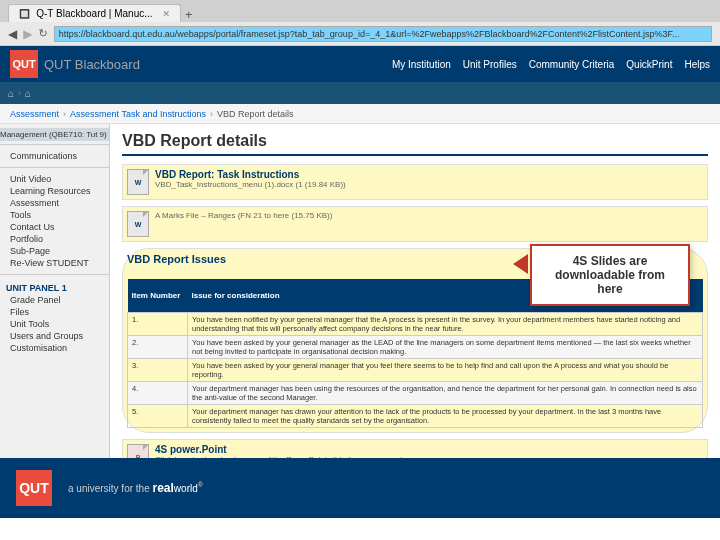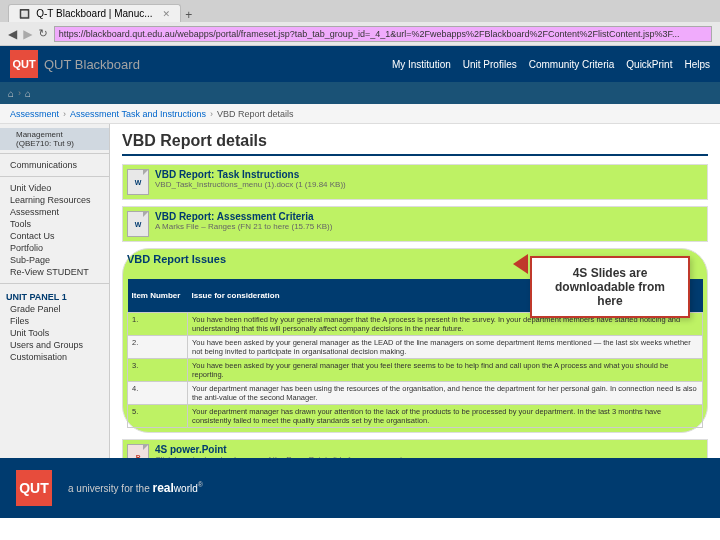--- a/index.html
+++ b/index.html
@@ -28,21 +28,21 @@
       height: 24px;
       display: flex;
       align-items: center;
       padding: 0 8px;
       gap: 6px;
       border-bottom: 1px solid #ccc;
       font-size: 10px;
     }
     .address-input {
       flex: 1;
-      background: #f0abfc;
+      background: #7dd3fc;
       border: 1px solid #aaa;
       height: 16px;
       padding: 0 4px;
       font-size: 9px;
       color: #333;
     }
 
     
     .qut-header {
       background: #003b6f;
@@ -127,21 +127,21 @@
       padding: 1px 0 1px 4px;
       cursor: pointer;
     }
     .sidebar-divider {
       height: 1px;
       background: #ccc;
       margin: 3px 0;
     }
     .sidebar-user {
       background: #d0d8e0;
-      padding: 2px 16px;
+      padding: 2px 0;
       font-size: 8px;
       color: #333;
     }
 
     
     .content {
       flex: 1;
       background: #fff;
       overflow: hidden;
       position: relative;
@@ -156,21 +156,21 @@
       padding-bottom: 4px;
     }
 
     
     .report-item {
       display: flex;
       align-items: flex-start;
       gap: 6px;
       margin-bottom: 6px;
       padding: 4px;
-      background: #bef264;
+      background: #fef9c3;
       border: 1px solid #ddd;
     }
     .file-icon {
       width: 22px;
       height: 26px;
       background: #e8e8e8;
       border: 1px solid #aaa;
       flex-shrink: 0;
       display: flex;
       align-items: center;
@@ -233,21 +233,20 @@
       background: #fff;
       border: 2px solid #c0392b;
       padding: 8px 10px;
       font-size: 12px;
       font-weight: bold;
       color: #333;
       text-align: center;
       width: 160px;
       box-shadow: 2px 2px 6px rgba(0,0,0,0.2);
       z-index: 10;
-      margin-top: 12px;
     }
     .tooltip-arrow {
       position: absolute;
       top: 130px;
       right: 192px;
       width: 0;
       height: 0;
       border-top: 10px solid transparent;
       border-bottom: 10px solid transparent;
       border-right: 15px solid #c0392b;
@@ -389,21 +388,20 @@
         <div class="report-name">VBD Report: Task Instructions</div>
         <div class="report-desc">VBD_Task_Instructions_menu (1).docx (1 (19.84 KB))</div>
       </div>
     </div>
 
     <div class="report-item">
       <div class="file-icon">
         <span style="font-size:7px; color:#003b6f; font-weight:bold;">W</span>
       </div>
       <div class="report-info">
-        <div class="report-name">VBD Report: Assessment Criteria</div>
         <div class="report-desc">A Marks File – Ranges (FN 21 to here (15.75 KB))</div>
       </div>
     </div>
 
     <div class="report-item" style="flex-direction:column; padding:4px;border-radius:27px;">
       <div class="report-name" style="margin-bottom:4px; font-size:11px;">VBD Report Issues</div>
       <table class="issues-table">
         <thead>
           <tr>
             <th style="width:60px;">Item Number</th>

